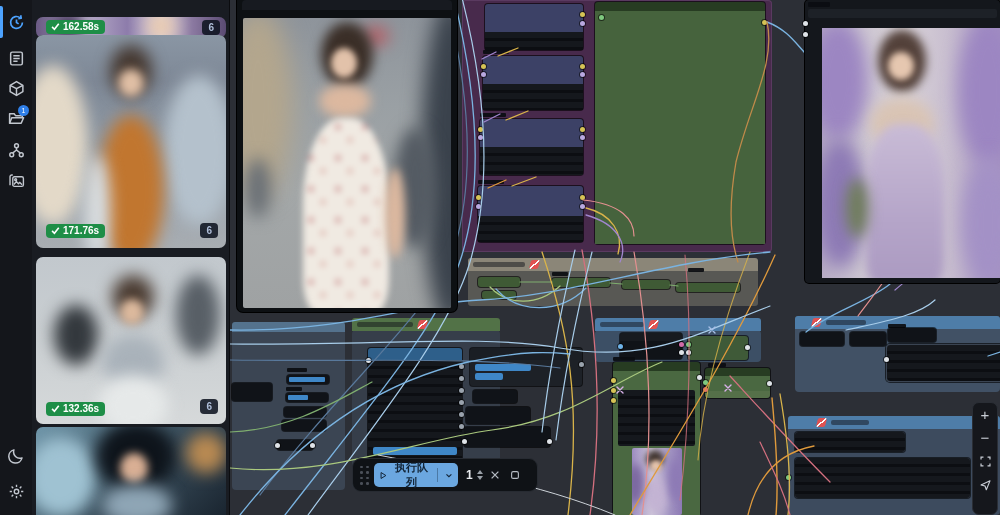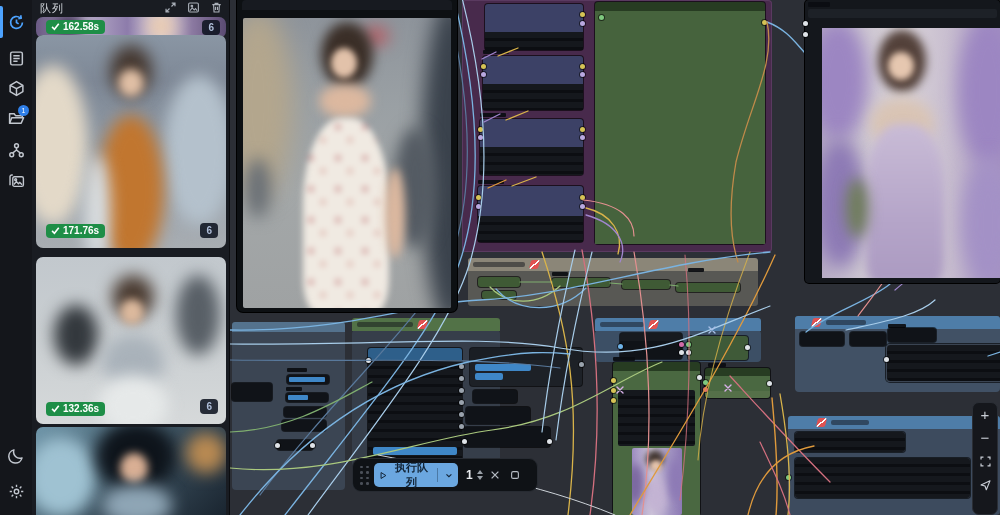--- a/index.html
+++ b/index.html
@@ -125,36 +125,20 @@
     </div>
     <div class="rail-item" style="top:476px">
       <svg viewBox="0 0 16 16" fill="none" stroke="currentColor" stroke-width="1.3">
           <circle cx="8" cy="8" r="2.1"></circle>
           <path d="M8 1.6v2.1M8 12.3v2.1M1.6 8h2.1M12.3 8h2.1M3.4 3.4l1.5 1.5M11.1 11.1l1.5 1.5M12.6 3.4l-1.5 1.5M4.9 11.1l-1.5 1.5"></path>
         </svg>
     </div>
   </aside>
 
   <section class="queue">
-    <div class="q-head">
-      <span class="q-title">队列</span>
-      <span class="q-tools">
-        <svg viewBox="0 0 16 16" fill="none" stroke="currentColor" stroke-width="1.5">
-            <path d="M9.5 2.5h4v4M6.5 13.5h-4v-4M13.3 2.7L9.2 6.8M2.7 13.3l4.1-4.1"></path>
-          </svg>
-        <svg viewBox="0 0 16 16" fill="none" stroke="currentColor" stroke-width="1.4">
-            <rect x="2" y="2.5" width="12" height="11" rx="1.5"></rect>
-            <circle cx="6" cy="6.3" r="1"></circle>
-            <path d="M3.5 12l3-3.5 2.4 2.6 1.6-1.6 2 2.5"></path>
-          </svg>
-        <svg viewBox="0 0 16 16" fill="none" stroke="currentColor" stroke-width="1.4">
-            <path d="M2.8 4.5h10.4M6.3 4.3V3h3.4v1.3M4.4 4.8l.6 8.7h6l.6-8.7M6.8 7v4M9.2 7v4"></path>
-          </svg>
-      </span>
-    </div>
 
     <div class="qcard" style="top:17px;height:21px">
       <div class="ph" style="background:linear-gradient(90deg,#6a5a84,#b9aec9 26%,#8d7cab 48%,#d9d3e0 66%,#8c7aa2 82%,#5a4a72)">
         <div class="blob" style="left:110px;top:-6px;width:30px;height:30px;background:#e8c9b0"></div>
         <div class="blob" style="left:20px;top:-4px;width:26px;height:26px;background:#3a2c50"></div>
       </div>
       <span class="qtime" style="left:10px;top:3px">
         <svg viewBox="0 0 10 10" fill="none" stroke="#fff" stroke-width="1.8">
             <path d="M1.2 5.4l2.6 2.6 4.8-6"></path>
           </svg>

